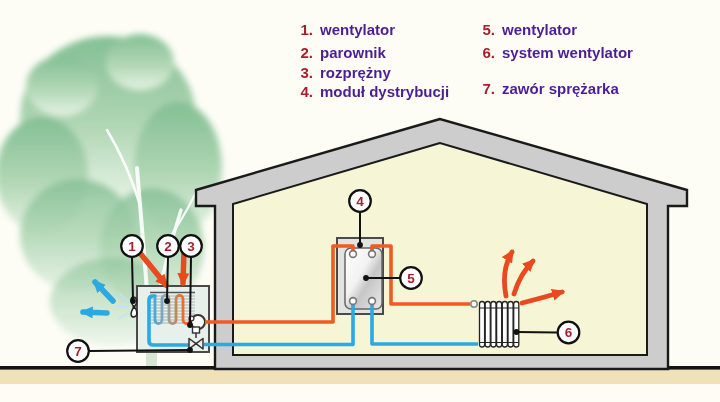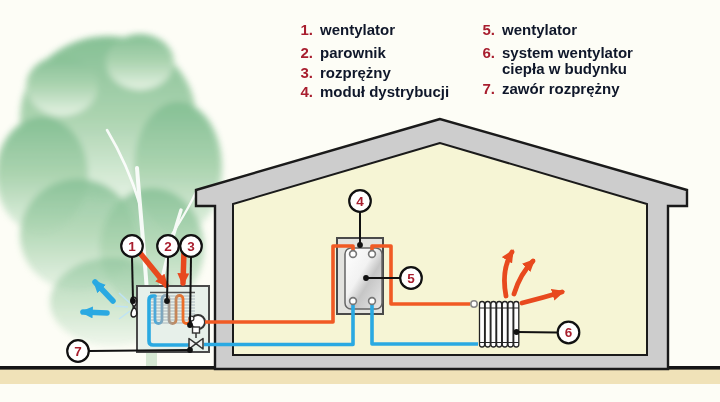--- a/index.html
+++ b/index.html
@@ -5,21 +5,21 @@
   html,body{margin:0;padding:0;background:#ffffff;}
   .stage{
     position:relative;width:720px;height:402px;overflow:hidden;
     background:#fdfdf6;font-family:"Liberation Sans",sans-serif;
   }
   .stage svg{position:absolute;left:0;top:0;}
   .legend{position:absolute;left:0;top:0;width:720px;height:110px;}
   .lg-row{position:absolute;display:flex;white-space:nowrap;
     font-size:15px;font-weight:bold;line-height:17px;}
   .lg-num{width:19px;text-align:right;color:#a81e2e;}
-  .lg-lbl{margin-left:7px;color:#0f172a;}
+  .lg-lbl{margin-left:7px;color:#4c1d95;}
 </style>
 </head>
 <body>
 
 <div class="stage">
 
 <svg width="720" height="402" viewBox="0 0 720 402">
   <defs>
     <linearGradient id="treeg" x1="0" y1="0" x2="0" y2="1">
       <stop offset="0" stop-color="#7fbd90"></stop>
@@ -237,23 +237,19 @@
     <span class="lg-lbl">moduł dystrybucji</span>
   </div>
   <div class="lg-row" style="left:476px;top:21px">
     <span class="lg-num">5.</span>
     <span class="lg-lbl">wentylator</span>
   </div>
   <div class="lg-row" style="left:476px;top:44px">
     <span class="lg-num">6.</span>
     <span class="lg-lbl">system wentylator</span>
   </div>
-  <div class="lg-row" style="left:476px;top:60px">
-    <span class="lg-num"></span>
-    <span class="lg-lbl">ciepła w budynku</span>
-  </div>
   <div class="lg-row" style="left:476px;top:80px">
     <span class="lg-num">7.</span>
-    <span class="lg-lbl">zawór rozprężny</span>
+    <span class="lg-lbl">zawór sprężarka</span>
   </div>
 </div>
 
 </div>
 
 </body></html>

